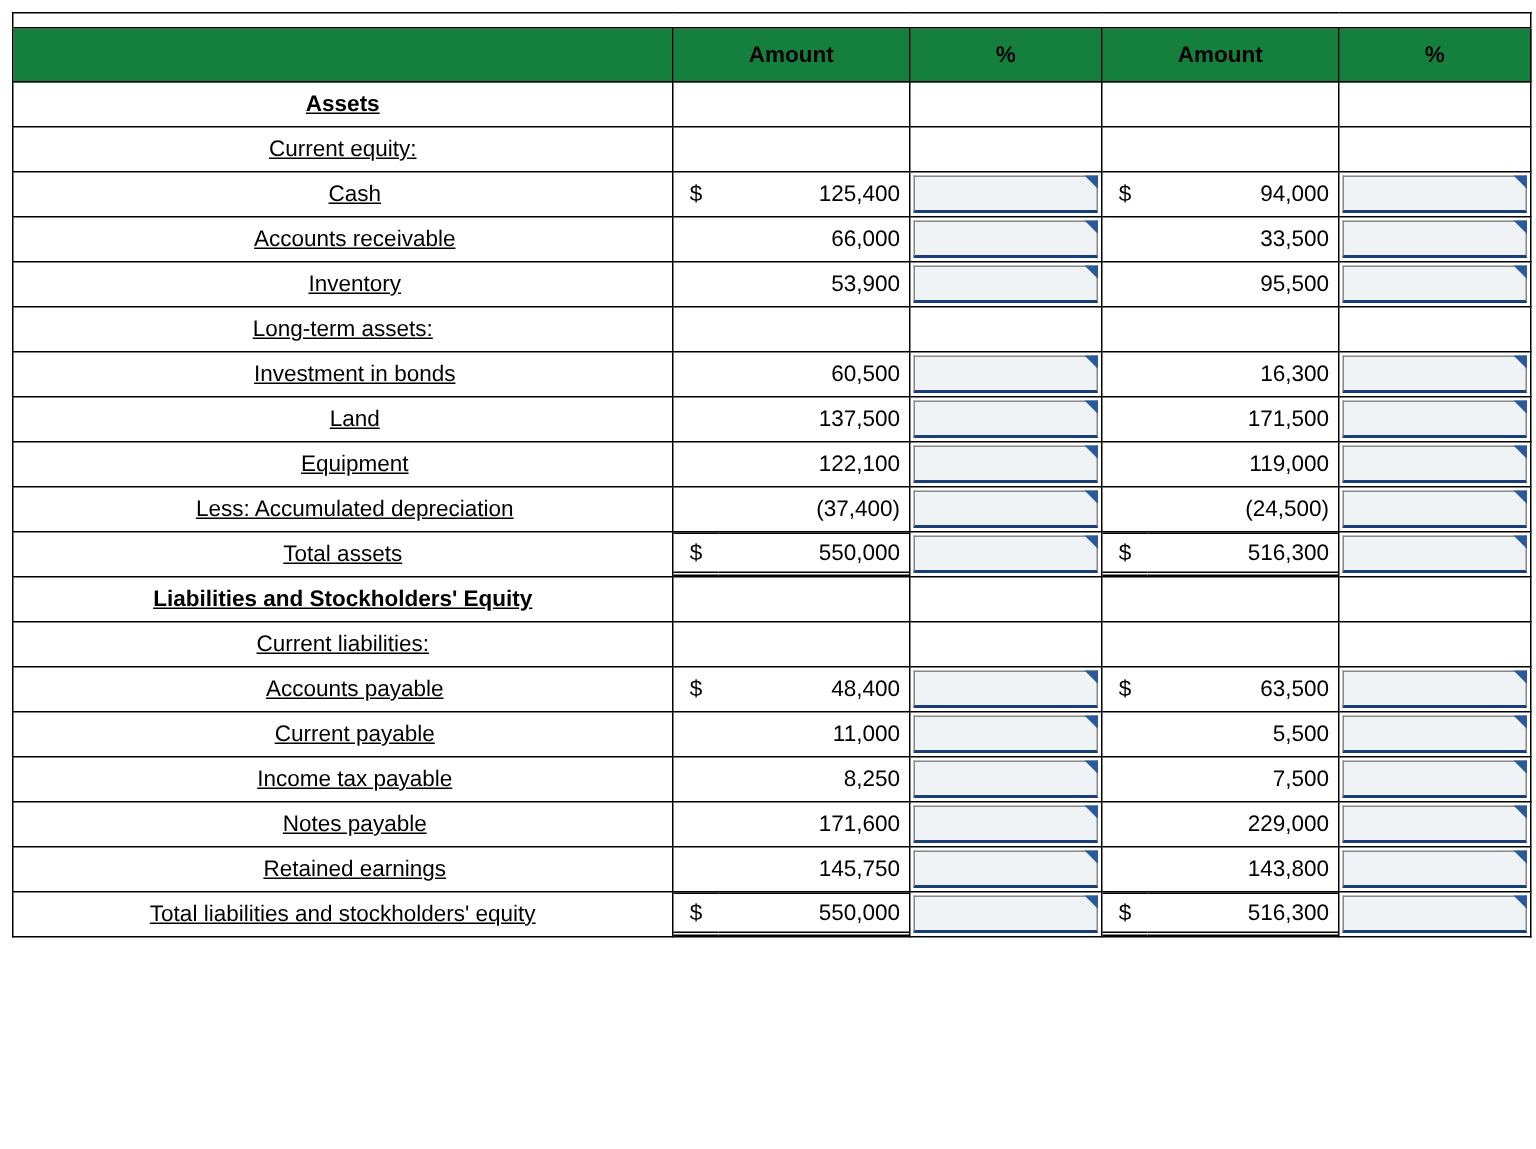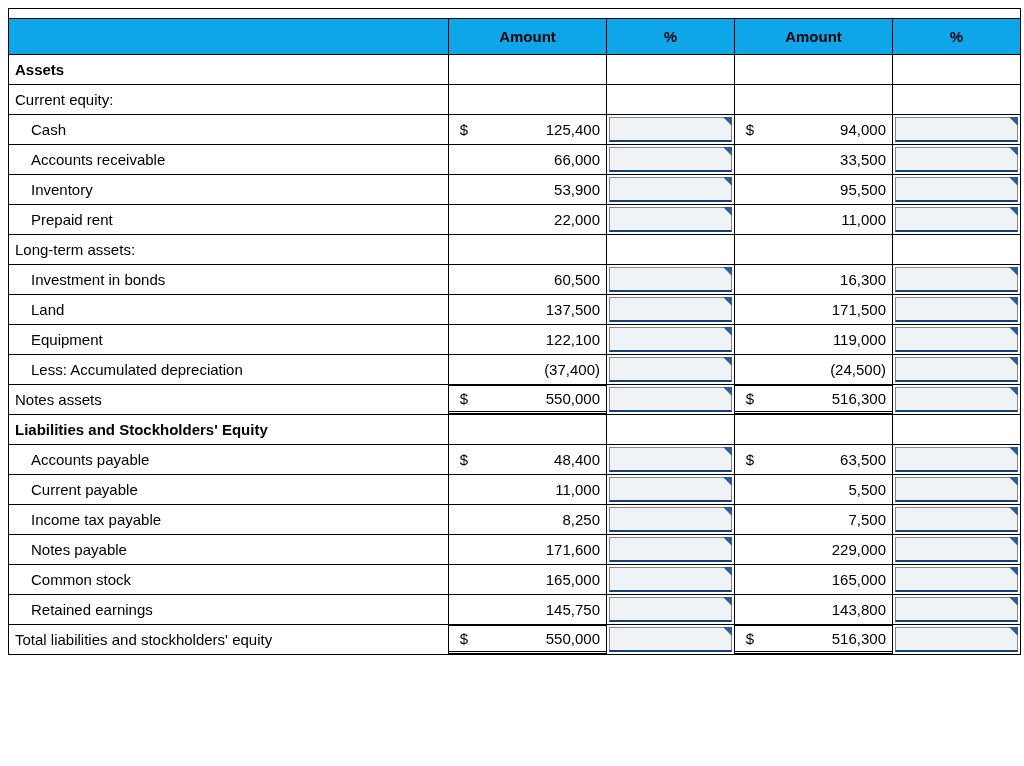--- a/index.html
+++ b/index.html
@@ -19,26 +19,26 @@
   col.label   { width: 440px; }
   col.amount  { width: 158px; }
   col.percent { width: 128px; }
   td, th {
     border: 1px solid #000;
     padding: 4px 6px;
     height: 30px;
     vertical-align: middle;
   }
   th {
-    background: #0ea5e9;
+    background: #15803d;
     font-weight: bold;
     text-align: center;
     height: 36px;
   }
-  .label-cell { text-align: left; }
+  .label-cell { text-align: center; text-decoration: underline; }
   .indent1 { padding-left: 22px; margin-left: 32px; }
   .bold { font-weight: bold; }
   .amount-cell {
     padding: 0;
     position: relative;
   }
   .amount-inner {
     display: flex;
     align-items: stretch;
     height: 100%;
@@ -209,211 +209,207 @@
           <div class="amount-inner">
             <div class="dollar"></div>
             <div class="num">95,500</div>
           </div>
         </td>
         <td class="percent-cell">
           <div class="percent-input"></div>
         </td>
       </tr>
       <tr>
-        <td class="label-cell indent1">Prepaid rent</td>
-        <td class="amount-cell">
-          <div class="amount-inner">
-            <div class="dollar"></div>
-            <div class="num">22,000</div>
-          </div>
-        </td>
-        <td class="percent-cell">
-          <div class="percent-input"></div>
-        </td>
+        <td class="label-cell">Long-term assets:</td>
+        <td class="amount-cell">
+          <div class="amount-inner">
+            <div class="dollar"></div>
+            <div class="num"></div>
+          </div>
+        </td>
+        <td class="percent-cell"></td>
+        <td class="amount-cell">
+          <div class="amount-inner">
+            <div class="dollar"></div>
+            <div class="num"></div>
+          </div>
+        </td>
+        <td class="percent-cell"></td>
+      </tr>
+      <tr>
+        <td class="label-cell indent1">Investment in bonds</td>
+        <td class="amount-cell">
+          <div class="amount-inner">
+            <div class="dollar"></div>
+            <div class="num">60,500</div>
+          </div>
+        </td>
+        <td class="percent-cell">
+          <div class="percent-input"></div>
+        </td>
+        <td class="amount-cell">
+          <div class="amount-inner">
+            <div class="dollar"></div>
+            <div class="num">16,300</div>
+          </div>
+        </td>
+        <td class="percent-cell">
+          <div class="percent-input"></div>
+        </td>
+      </tr>
+      <tr>
+        <td class="label-cell indent1">Land</td>
+        <td class="amount-cell">
+          <div class="amount-inner">
+            <div class="dollar"></div>
+            <div class="num">137,500</div>
+          </div>
+        </td>
+        <td class="percent-cell">
+          <div class="percent-input"></div>
+        </td>
+        <td class="amount-cell">
+          <div class="amount-inner">
+            <div class="dollar"></div>
+            <div class="num">171,500</div>
+          </div>
+        </td>
+        <td class="percent-cell">
+          <div class="percent-input"></div>
+        </td>
+      </tr>
+      <tr>
+        <td class="label-cell indent1">Equipment</td>
+        <td class="amount-cell">
+          <div class="amount-inner">
+            <div class="dollar"></div>
+            <div class="num">122,100</div>
+          </div>
+        </td>
+        <td class="percent-cell">
+          <div class="percent-input"></div>
+        </td>
+        <td class="amount-cell">
+          <div class="amount-inner">
+            <div class="dollar"></div>
+            <div class="num">119,000</div>
+          </div>
+        </td>
+        <td class="percent-cell">
+          <div class="percent-input"></div>
+        </td>
+      </tr>
+      <tr>
+        <td class="label-cell indent1">Less: Accumulated depreciation</td>
+        <td class="amount-cell">
+          <div class="amount-inner">
+            <div class="dollar"></div>
+            <div class="num">(37,400)</div>
+          </div>
+        </td>
+        <td class="percent-cell">
+          <div class="percent-input"></div>
+        </td>
+        <td class="amount-cell">
+          <div class="amount-inner">
+            <div class="dollar"></div>
+            <div class="num">(24,500)</div>
+          </div>
+        </td>
+        <td class="percent-cell">
+          <div class="percent-input"></div>
+        </td>
+      </tr>
+      <tr>
+        <td class="label-cell">Total assets</td>
+        <td class="amount-cell total-underline-strong">
+          <div class="amount-inner">
+            <div class="dollar">$</div>
+            <div class="num">550,000</div>
+          </div>
+        </td>
+        <td class="percent-cell">
+          <div class="percent-input"></div>
+        </td>
+        <td class="amount-cell total-underline-strong">
+          <div class="amount-inner">
+            <div class="dollar">$</div>
+            <div class="num">516,300</div>
+          </div>
+        </td>
+        <td class="percent-cell">
+          <div class="percent-input"></div>
+        </td>
+      </tr>
+      <tr>
+        <td class="label-cell bold">Liabilities and Stockholders' Equity</td>
+        <td class="amount-cell">
+          <div class="amount-inner">
+            <div class="dollar"></div>
+            <div class="num"></div>
+          </div>
+        </td>
+        <td class="percent-cell"></td>
+        <td class="amount-cell">
+          <div class="amount-inner">
+            <div class="dollar"></div>
+            <div class="num"></div>
+          </div>
+        </td>
+        <td class="percent-cell"></td>
+      </tr>
+      <tr>
+        <td class="label-cell">Current liabilities:</td>
+        <td class="amount-cell">
+          <div class="amount-inner">
+            <div class="dollar"></div>
+            <div class="num"></div>
+          </div>
+        </td>
+        <td class="percent-cell"></td>
+        <td class="amount-cell">
+          <div class="amount-inner">
+            <div class="dollar"></div>
+            <div class="num"></div>
+          </div>
+        </td>
+        <td class="percent-cell"></td>
+      </tr>
+      <tr>
+        <td class="label-cell indent1">Accounts payable</td>
+        <td class="amount-cell">
+          <div class="amount-inner">
+            <div class="dollar">$</div>
+            <div class="num">48,400</div>
+          </div>
+        </td>
+        <td class="percent-cell">
+          <div class="percent-input"></div>
+        </td>
+        <td class="amount-cell">
+          <div class="amount-inner">
+            <div class="dollar">$</div>
+            <div class="num">63,500</div>
+          </div>
+        </td>
+        <td class="percent-cell">
+          <div class="percent-input"></div>
+        </td>
+      </tr>
+      <tr>
+        <td class="label-cell indent1">Current payable</td>
         <td class="amount-cell">
           <div class="amount-inner">
             <div class="dollar"></div>
             <div class="num">11,000</div>
           </div>
         </td>
         <td class="percent-cell">
           <div class="percent-input"></div>
         </td>
-      </tr>
-      <tr>
-        <td class="label-cell">Long-term assets:</td>
-        <td class="amount-cell">
-          <div class="amount-inner">
-            <div class="dollar"></div>
-            <div class="num"></div>
-          </div>
-        </td>
-        <td class="percent-cell"></td>
-        <td class="amount-cell">
-          <div class="amount-inner">
-            <div class="dollar"></div>
-            <div class="num"></div>
-          </div>
-        </td>
-        <td class="percent-cell"></td>
-      </tr>
-      <tr>
-        <td class="label-cell indent1">Investment in bonds</td>
-        <td class="amount-cell">
-          <div class="amount-inner">
-            <div class="dollar"></div>
-            <div class="num">60,500</div>
-          </div>
-        </td>
-        <td class="percent-cell">
-          <div class="percent-input"></div>
-        </td>
-        <td class="amount-cell">
-          <div class="amount-inner">
-            <div class="dollar"></div>
-            <div class="num">16,300</div>
-          </div>
-        </td>
-        <td class="percent-cell">
-          <div class="percent-input"></div>
-        </td>
-      </tr>
-      <tr>
-        <td class="label-cell indent1">Land</td>
-        <td class="amount-cell">
-          <div class="amount-inner">
-            <div class="dollar"></div>
-            <div class="num">137,500</div>
-          </div>
-        </td>
-        <td class="percent-cell">
-          <div class="percent-input"></div>
-        </td>
-        <td class="amount-cell">
-          <div class="amount-inner">
-            <div class="dollar"></div>
-            <div class="num">171,500</div>
-          </div>
-        </td>
-        <td class="percent-cell">
-          <div class="percent-input"></div>
-        </td>
-      </tr>
-      <tr>
-        <td class="label-cell indent1">Equipment</td>
-        <td class="amount-cell">
-          <div class="amount-inner">
-            <div class="dollar"></div>
-            <div class="num">122,100</div>
-          </div>
-        </td>
-        <td class="percent-cell">
-          <div class="percent-input"></div>
-        </td>
-        <td class="amount-cell">
-          <div class="amount-inner">
-            <div class="dollar"></div>
-            <div class="num">119,000</div>
-          </div>
-        </td>
-        <td class="percent-cell">
-          <div class="percent-input"></div>
-        </td>
-      </tr>
-      <tr>
-        <td class="label-cell indent1">Less: Accumulated depreciation</td>
-        <td class="amount-cell">
-          <div class="amount-inner">
-            <div class="dollar"></div>
-            <div class="num">(37,400)</div>
-          </div>
-        </td>
-        <td class="percent-cell">
-          <div class="percent-input"></div>
-        </td>
-        <td class="amount-cell">
-          <div class="amount-inner">
-            <div class="dollar"></div>
-            <div class="num">(24,500)</div>
-          </div>
-        </td>
-        <td class="percent-cell">
-          <div class="percent-input"></div>
-        </td>
-      </tr>
-      <tr>
-        <td class="label-cell">Notes assets</td>
-        <td class="amount-cell total-underline-strong">
-          <div class="amount-inner">
-            <div class="dollar">$</div>
-            <div class="num">550,000</div>
-          </div>
-        </td>
-        <td class="percent-cell">
-          <div class="percent-input"></div>
-        </td>
-        <td class="amount-cell total-underline-strong">
-          <div class="amount-inner">
-            <div class="dollar">$</div>
-            <div class="num">516,300</div>
-          </div>
-        </td>
-        <td class="percent-cell">
-          <div class="percent-input"></div>
-        </td>
-      </tr>
-      <tr>
-        <td class="label-cell bold">Liabilities and Stockholders' Equity</td>
-        <td class="amount-cell">
-          <div class="amount-inner">
-            <div class="dollar"></div>
-            <div class="num"></div>
-          </div>
-        </td>
-        <td class="percent-cell"></td>
-        <td class="amount-cell">
-          <div class="amount-inner">
-            <div class="dollar"></div>
-            <div class="num"></div>
-          </div>
-        </td>
-        <td class="percent-cell"></td>
-      </tr>
-      <tr>
-        <td class="label-cell indent1">Accounts payable</td>
-        <td class="amount-cell">
-          <div class="amount-inner">
-            <div class="dollar">$</div>
-            <div class="num">48,400</div>
-          </div>
-        </td>
-        <td class="percent-cell">
-          <div class="percent-input"></div>
-        </td>
-        <td class="amount-cell">
-          <div class="amount-inner">
-            <div class="dollar">$</div>
-            <div class="num">63,500</div>
-          </div>
-        </td>
-        <td class="percent-cell">
-          <div class="percent-input"></div>
-        </td>
-      </tr>
-      <tr>
-        <td class="label-cell indent1">Current payable</td>
-        <td class="amount-cell">
-          <div class="amount-inner">
-            <div class="dollar"></div>
-            <div class="num">11,000</div>
-          </div>
-        </td>
-        <td class="percent-cell">
-          <div class="percent-input"></div>
-        </td>
         <td class="amount-cell">
           <div class="amount-inner">
             <div class="dollar"></div>
             <div class="num">5,500</div>
           </div>
         </td>
         <td class="percent-cell">
           <div class="percent-input"></div>
         </td>
       </tr>
@@ -446,41 +442,20 @@
             <div class="num">171,600</div>
           </div>
         </td>
         <td class="percent-cell">
           <div class="percent-input"></div>
         </td>
         <td class="amount-cell">
           <div class="amount-inner">
             <div class="dollar"></div>
             <div class="num">229,000</div>
-          </div>
-        </td>
-        <td class="percent-cell">
-          <div class="percent-input"></div>
-        </td>
-      </tr>
-      <tr>
-        <td class="label-cell indent1">Common stock</td>
-        <td class="amount-cell">
-          <div class="amount-inner">
-            <div class="dollar"></div>
-            <div class="num">165,000</div>
-          </div>
-        </td>
-        <td class="percent-cell">
-          <div class="percent-input"></div>
-        </td>
-        <td class="amount-cell">
-          <div class="amount-inner">
-            <div class="dollar"></div>
-            <div class="num">165,000</div>
           </div>
         </td>
         <td class="percent-cell">
           <div class="percent-input"></div>
         </td>
       </tr>
       <tr>
         <td class="label-cell indent1">Retained earnings</td>
         <td class="amount-cell">
           <div class="amount-inner">

